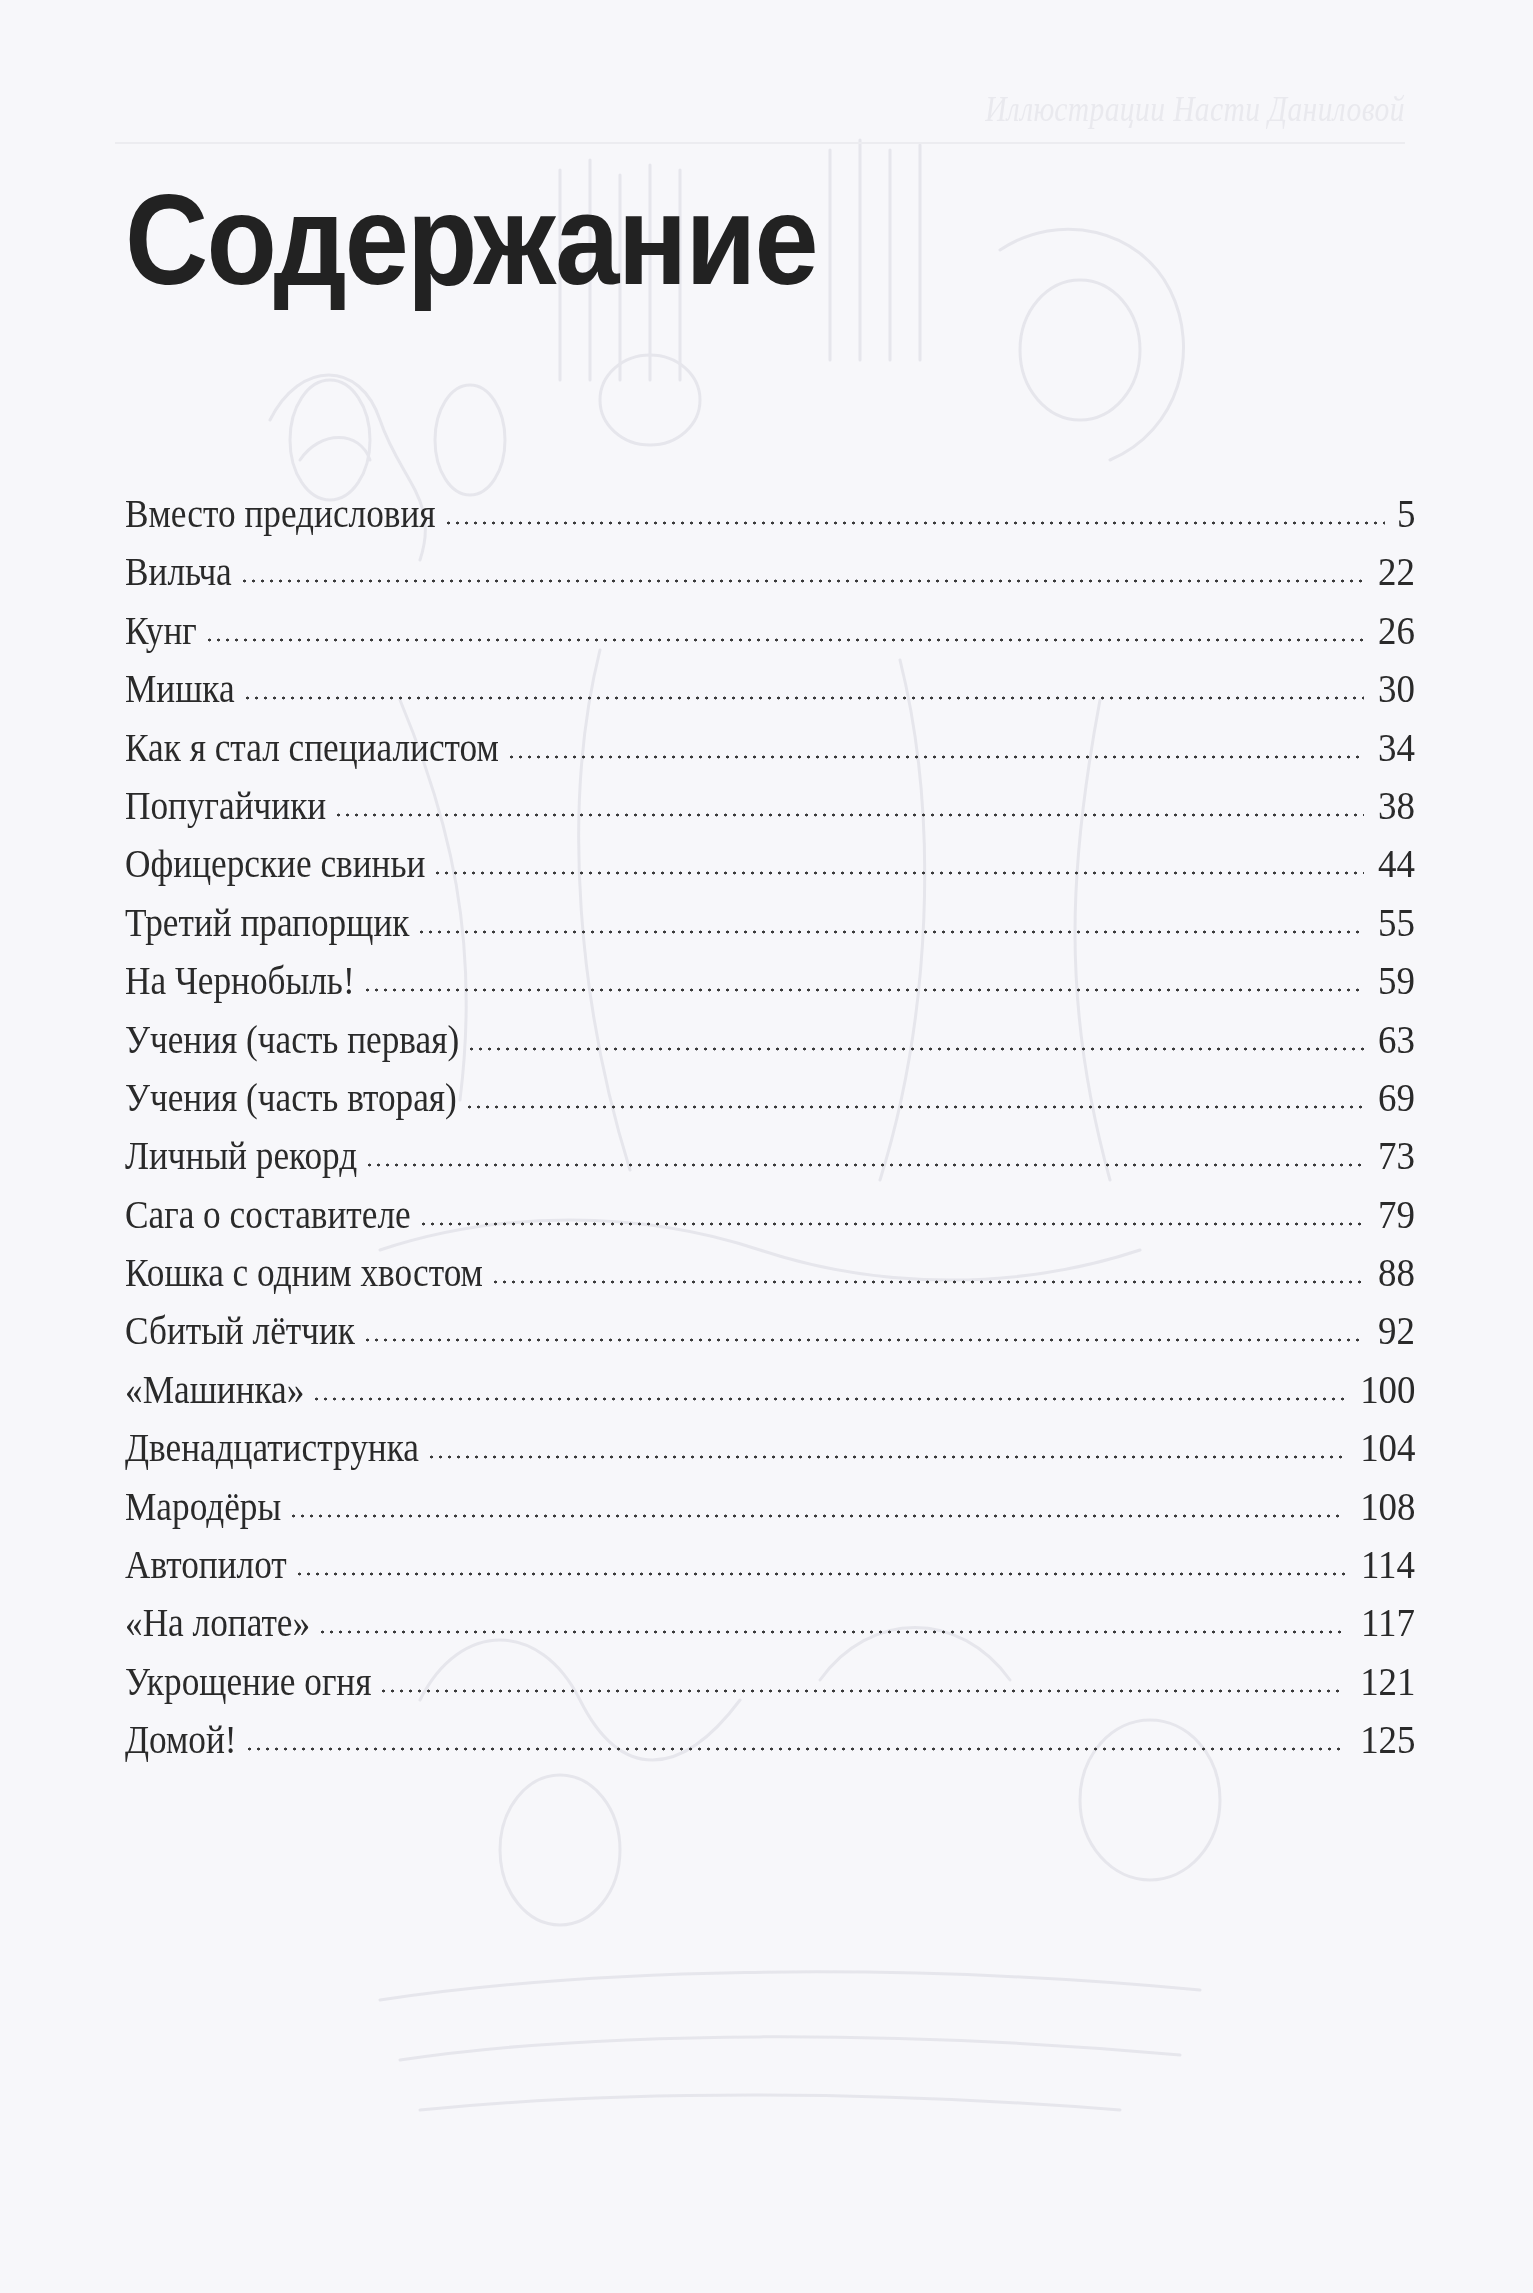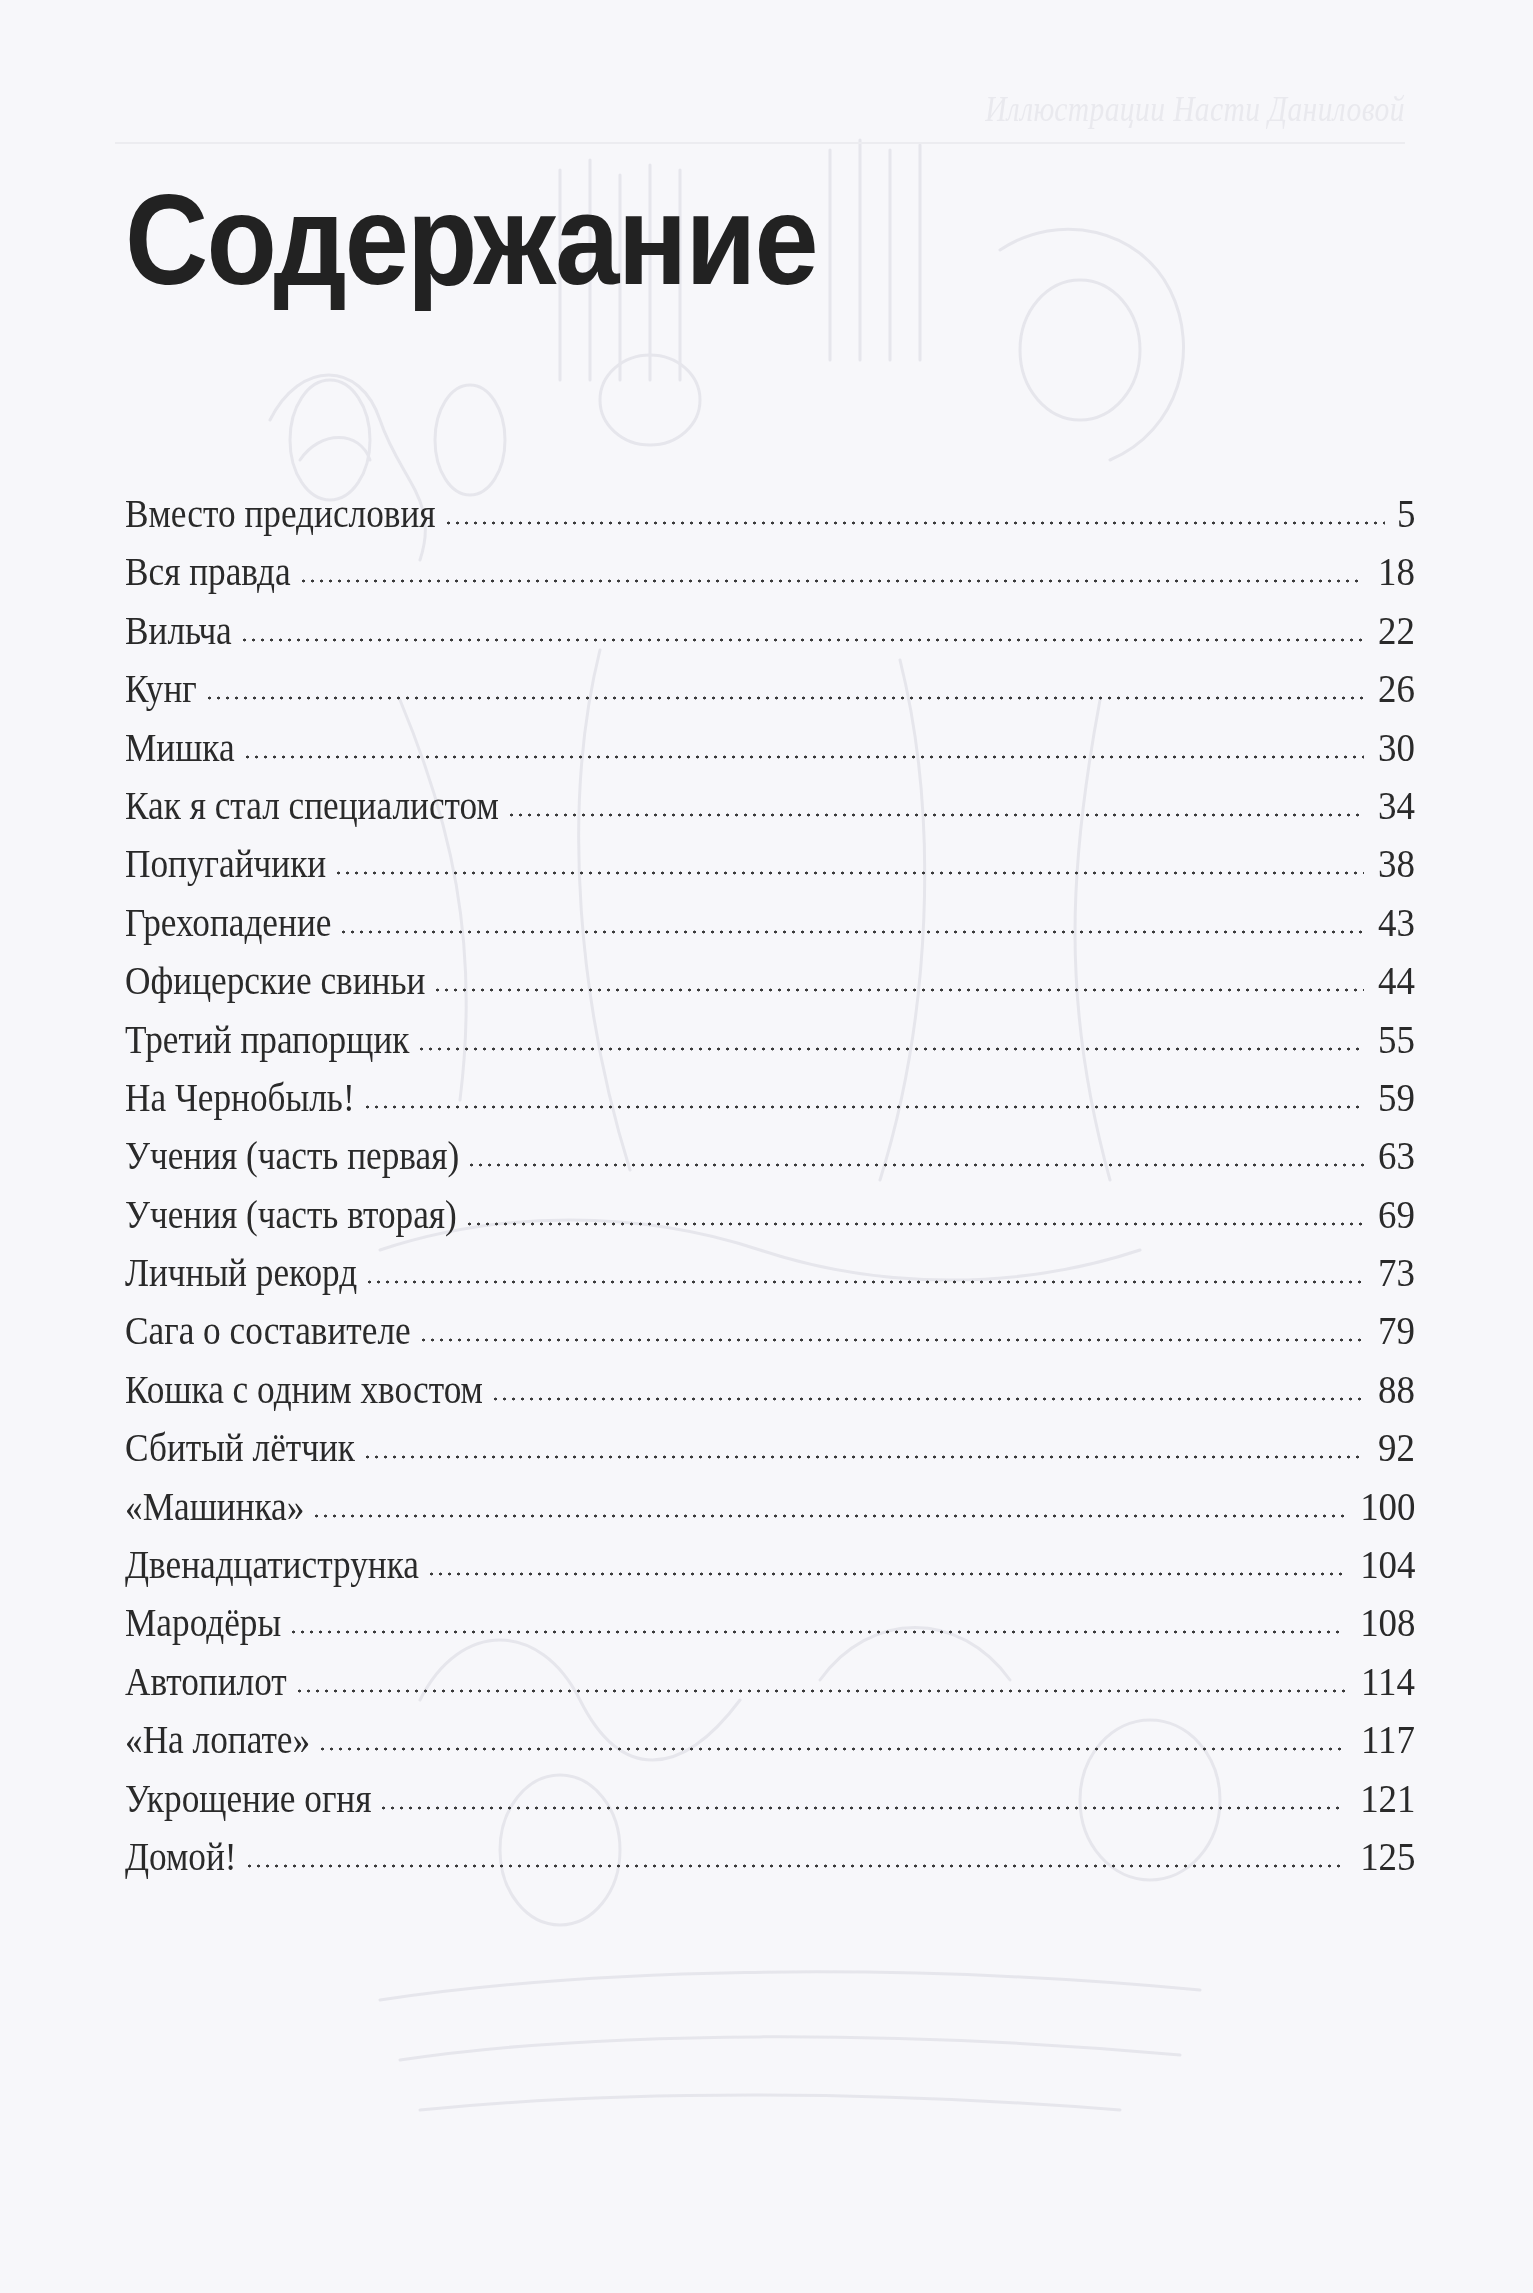--- a/index.html
+++ b/index.html
@@ -132,25 +132,20 @@
 <h1 class="page-title">Содержание</h1>
 
 <ol class="toc">
 
 <li class="toc-item">
     <span class="toc-title" style="--tw: 361px;">Вместо предисловия</span>
     <span class="toc-leader"></span>
     <span class="toc-page">5</span>
   </li>
     <li class="toc-item">
-    <span class="toc-title" style="--tw: 193px;">Вся правда</span>
-    <span class="toc-leader"></span>
-    <span class="toc-page">18</span>
-  </li>
-    <li class="toc-item">
     <span class="toc-title" style="--tw: 124px;">Вильча</span>
     <span class="toc-leader"></span>
     <span class="toc-page">22</span>
   </li>
     <li class="toc-item">
     <span class="toc-title" style="--tw: 84px;">Кунг</span>
     <span class="toc-leader"></span>
     <span class="toc-page">26</span>
   </li>
     <li class="toc-item">
@@ -162,25 +157,20 @@
     <span class="toc-title" style="--tw: 435px;">Как я стал специалистом</span>
     <span class="toc-leader"></span>
     <span class="toc-page">34</span>
   </li>
     <li class="toc-item">
     <span class="toc-title" style="--tw: 234px;">Попугайчики</span>
     <span class="toc-leader"></span>
     <span class="toc-page">38</span>
   </li>
     <li class="toc-item">
-    <span class="toc-title" style="--tw: 240px;">Грехопадение</span>
-    <span class="toc-leader"></span>
-    <span class="toc-page">43</span>
-  </li>
-    <li class="toc-item">
     <span class="toc-title" style="--tw: 349px;">Офицерские свиньи</span>
     <span class="toc-leader"></span>
     <span class="toc-page">44</span>
   </li>
     <li class="toc-item">
     <span class="toc-title" style="--tw: 331px;">Третий прапорщик</span>
     <span class="toc-leader"></span>
     <span class="toc-page">55</span>
   </li>
     <li class="toc-item">

